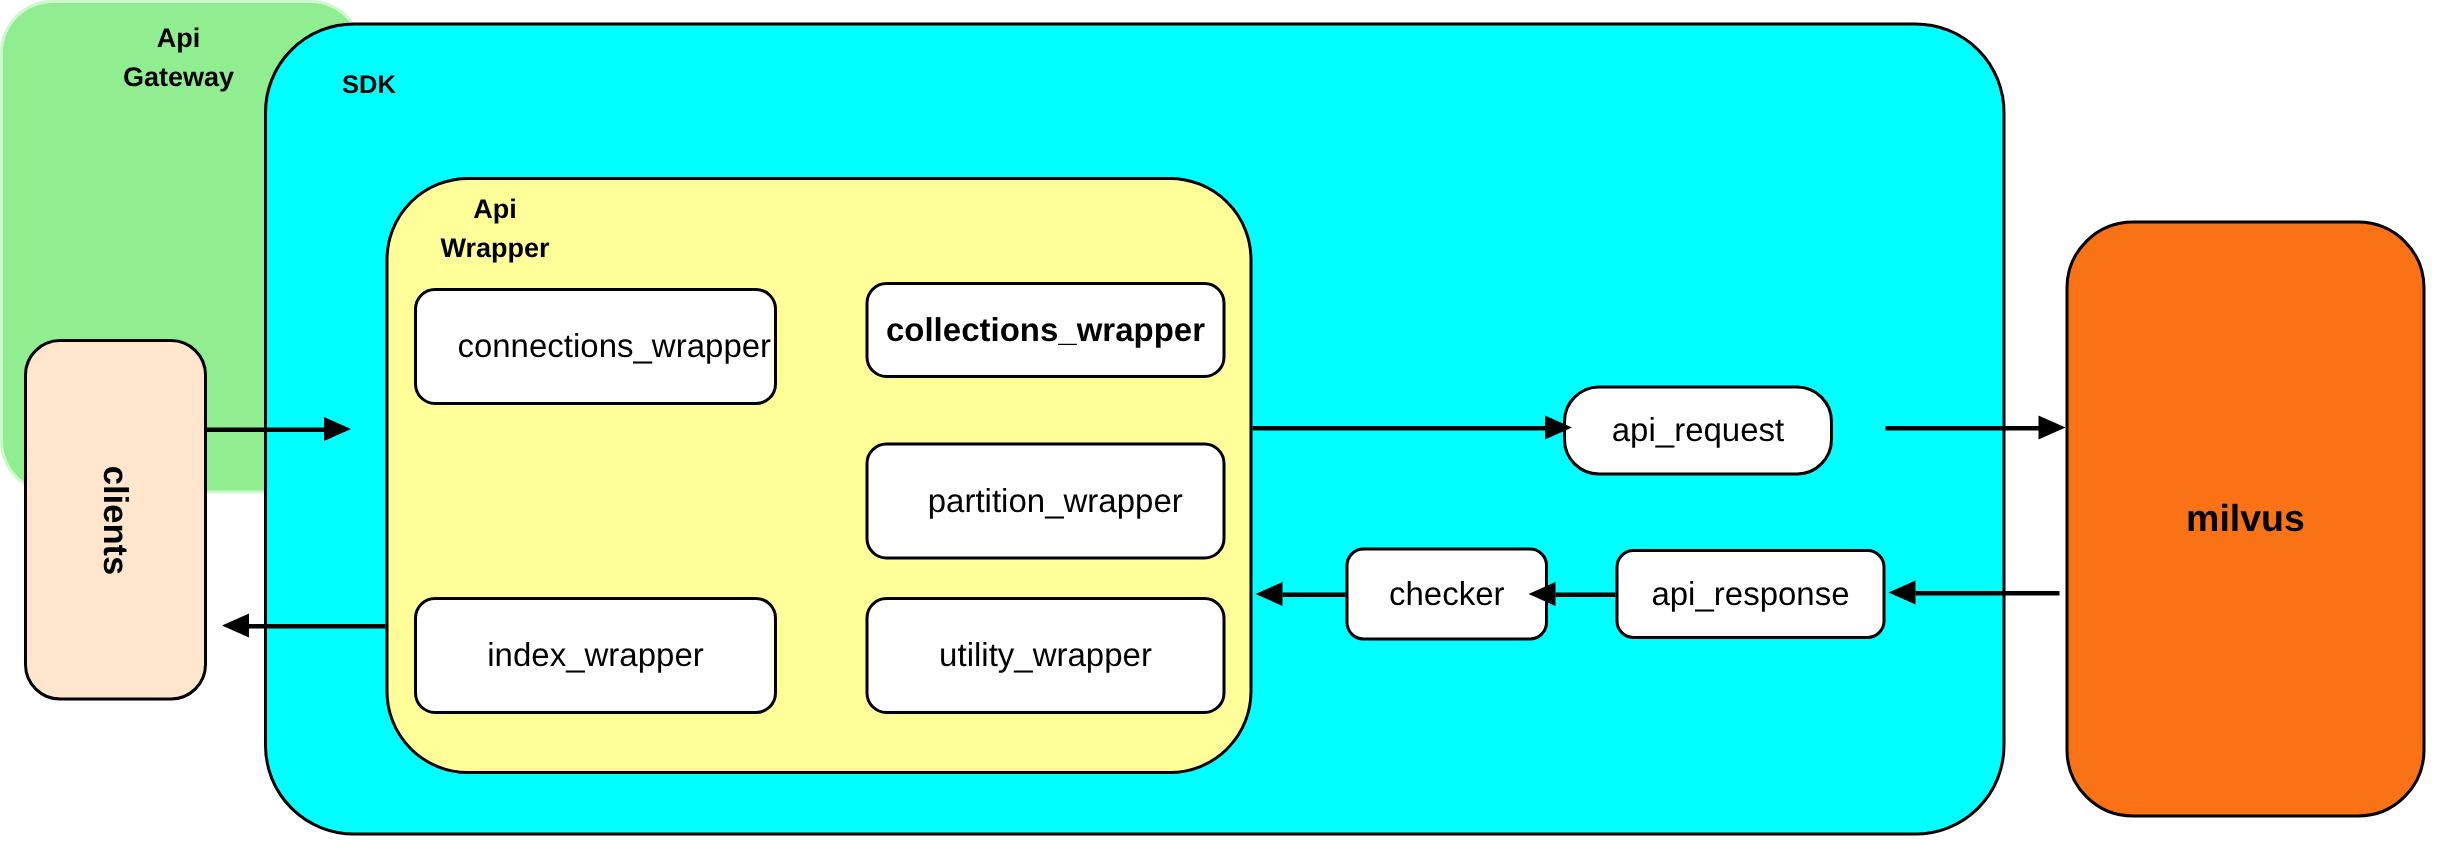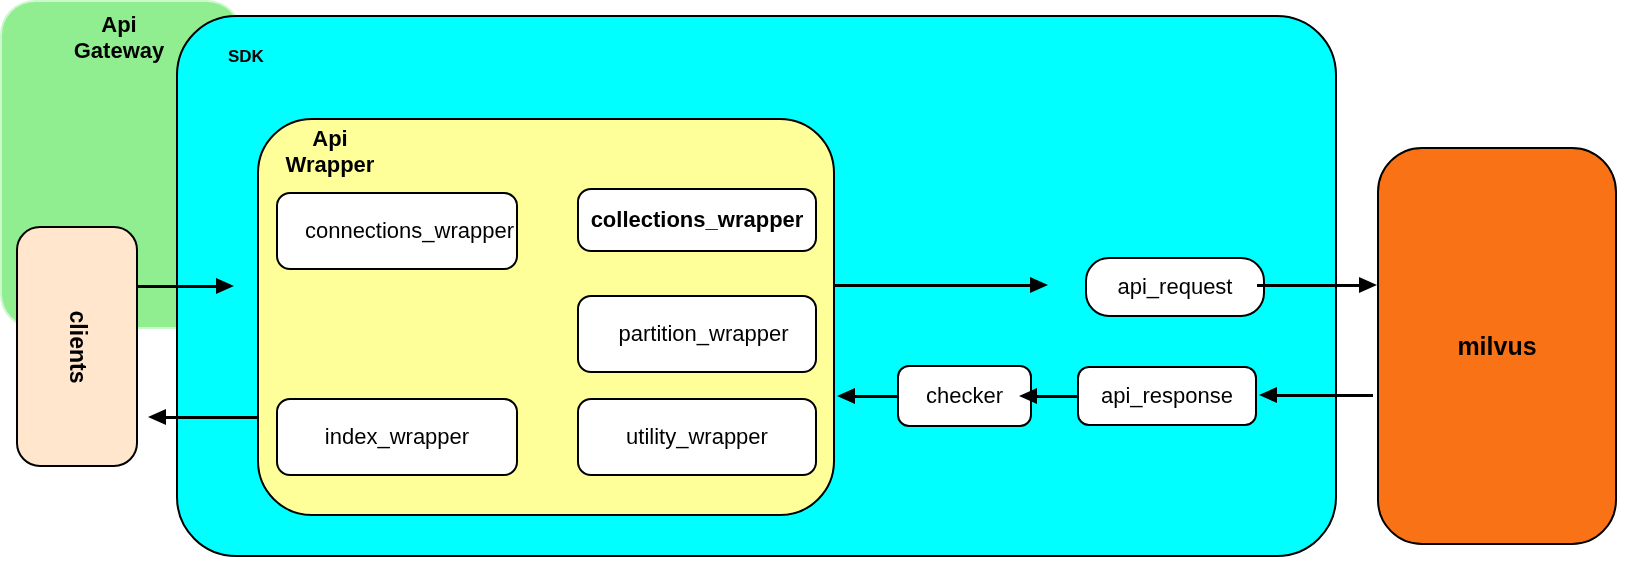--- a/index.html
+++ b/index.html
@@ -38,21 +38,21 @@
     position:absolute;left:50px;top:30px;
     font-weight:bold;font-size:17px;
   }
   
   #api-wrapper{
     left:257px;top:118px;width:578px;height:398px;
     background:#FFFF99;border-radius:55px;
   }
   .two-line-label{
     position:absolute;left:6px;top:6px;width:130px;
-    text-align:center;font-weight:bold;font-size:22px;line-height:26px;
+    text-align:center;font-weight:bold;font-size:18px;line-height:26px;
   }
   
   .leaf{
     position:absolute;
     box-sizing:border-box;
     background:#ffffff;border:2px solid #000;border-radius:14px;
     display:flex;align-items:center;justify-content:center;
     font-size:22px;
   }
   
@@ -64,21 +64,21 @@
   #wb5{left:577px;top:398px;width:240px;height:78px;}
   
   #checker{left:897px;top:365px;width:135px;height:62px;border-radius:12px;}
   
   #api-gateway{
     left:1047px;top:158px;width:238px;height:325px;
     background:#90EE90;border:2px solid rgba(255,255,255,0.55);
     border-radius:35px;
   }
   #api-gateway .two-line-label{left:54px;top:12px;width:130px;}
-  #api-request{left:1085px;top:257px;width:180px;height:60px;border-radius:24px;}
+  #api-request{left:1042px;top:257px;width:180px;height:60px;border-radius:24px;}
   #api-response{left:1077px;top:366px;width:180px;height:60px;border-radius:12px;}
   
   #milvus{
     left:1377px;top:147px;width:240px;height:398px;
     background:#f97316;border-radius:45px;
     display:flex;align-items:center;justify-content:center;
     font-weight:bold;font-size:25px;
   }
   
   .edge-line{

